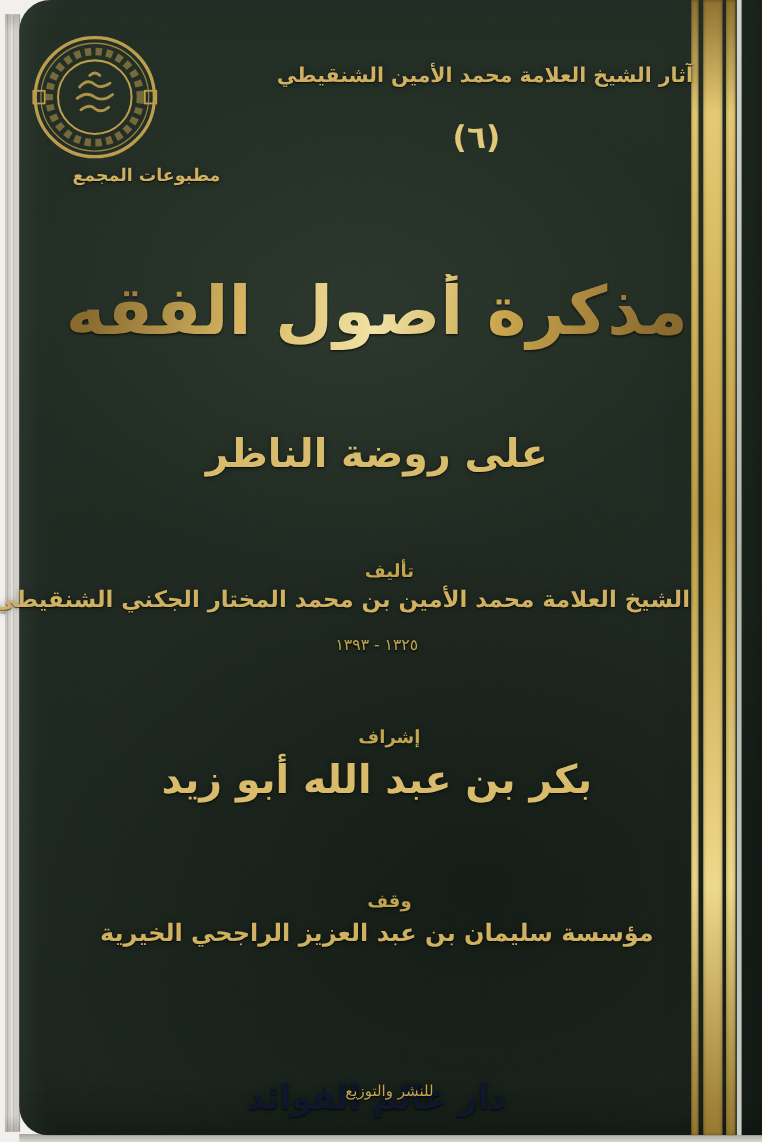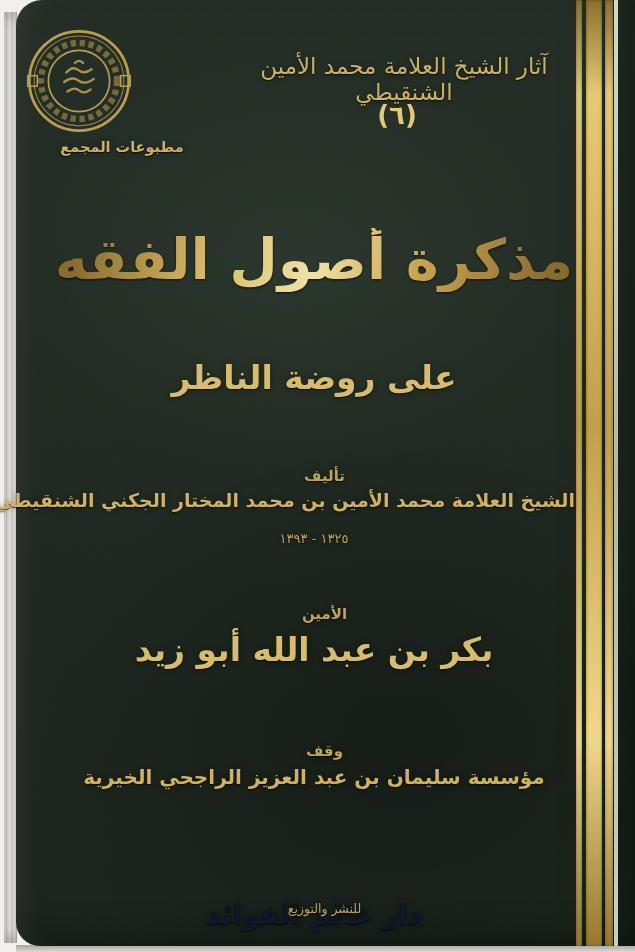--- a/index.html
+++ b/index.html
@@ -39,21 +39,21 @@
     background:linear-gradient(180deg,#e8eae1,#c4c7bc 50%,#dfe1d8);opacity:.9;}
 
   
   .gold{color:#cfb161;text-shadow:0 1px 1px rgba(0,0,0,.65), 0 0 6px rgba(0,0,0,.3);direction:rtl;}
   .gold-dim{color:#c2a551;padding-left:21px;}
   .center{text-align:center;}
 
   .content{position:absolute;left:17px;width:558px;top:0;height:100%;}
   .content > div{position:absolute;left:0;right:0;margin-left:36px;}
 
-  .series-title{position:absolute;top:53px;left:225px;right:52px;font-size:23px;font-weight:normal;}
+  .series-title{position:absolute;top:53px;left:225px;right:52px;font-size:17px;font-weight:bold;}
   .volume-number{position:absolute;top:100px;left:352px;width:90px;font-size:26px;font-weight:bold;color:#e2c878;}
 
   .title-main{top:228px;font-size:56px;font-weight:bold;line-height:1.15;color:#d2ac56;}
   @supports ((-webkit-background-clip:text) or (background-clip:text)){
     .title-main{background:linear-gradient(100deg,#8a6b2f 5%,#d9b964 30%,#f0e2a4 50%,#c9a44e 70%,#8a6b2f 95%);
       -webkit-background-clip:text;background-clip:text;color:transparent;
       text-shadow:none;filter:drop-shadow(0 1px 1px rgba(0,0,0,.7));}
   }
   .title-sub{top:358px;font-size:33px;font-weight:bold;color:#d8bc6c;}
 
@@ -119,21 +119,21 @@
   <div class="volume-number center">(٦)</div>
 
   <div class="content">
     <div class="title-main center gold">مذكرة أصول الفقه</div>
     <div class="title-sub center gold">على روضة الناظر</div>
 
     <div class="author-label center gold gold-dim">تأليف</div>
     <div class="author-name center gold">الشيخ العلامة محمد الأمين بن محمد المختار الجكني الشنقيطي</div>
     <div class="author-dates center gold">١٣٢٥ - ١٣٩٣</div>
 
-    <div class="supervision-label center gold gold-dim">الأمين</div>
+    <div class="supervision-label center gold gold-dim">إشراف</div>
     <div class="supervisor-name center gold">بكر بن عبد الله أبو زيد</div>
 
     <div class="waqf-label center gold gold-dim">وقف</div>
     <div class="waqf-name center gold">مؤسسة سليمان بن عبد العزيز الراجحي الخيرية</div>
 
     <div class="publisher-name center gold">دار عالم الفوائد</div>
     <div class="publisher-tagline center gold gold-dim">للنشر والتوزيع</div>
   </div>
 
 </div>

